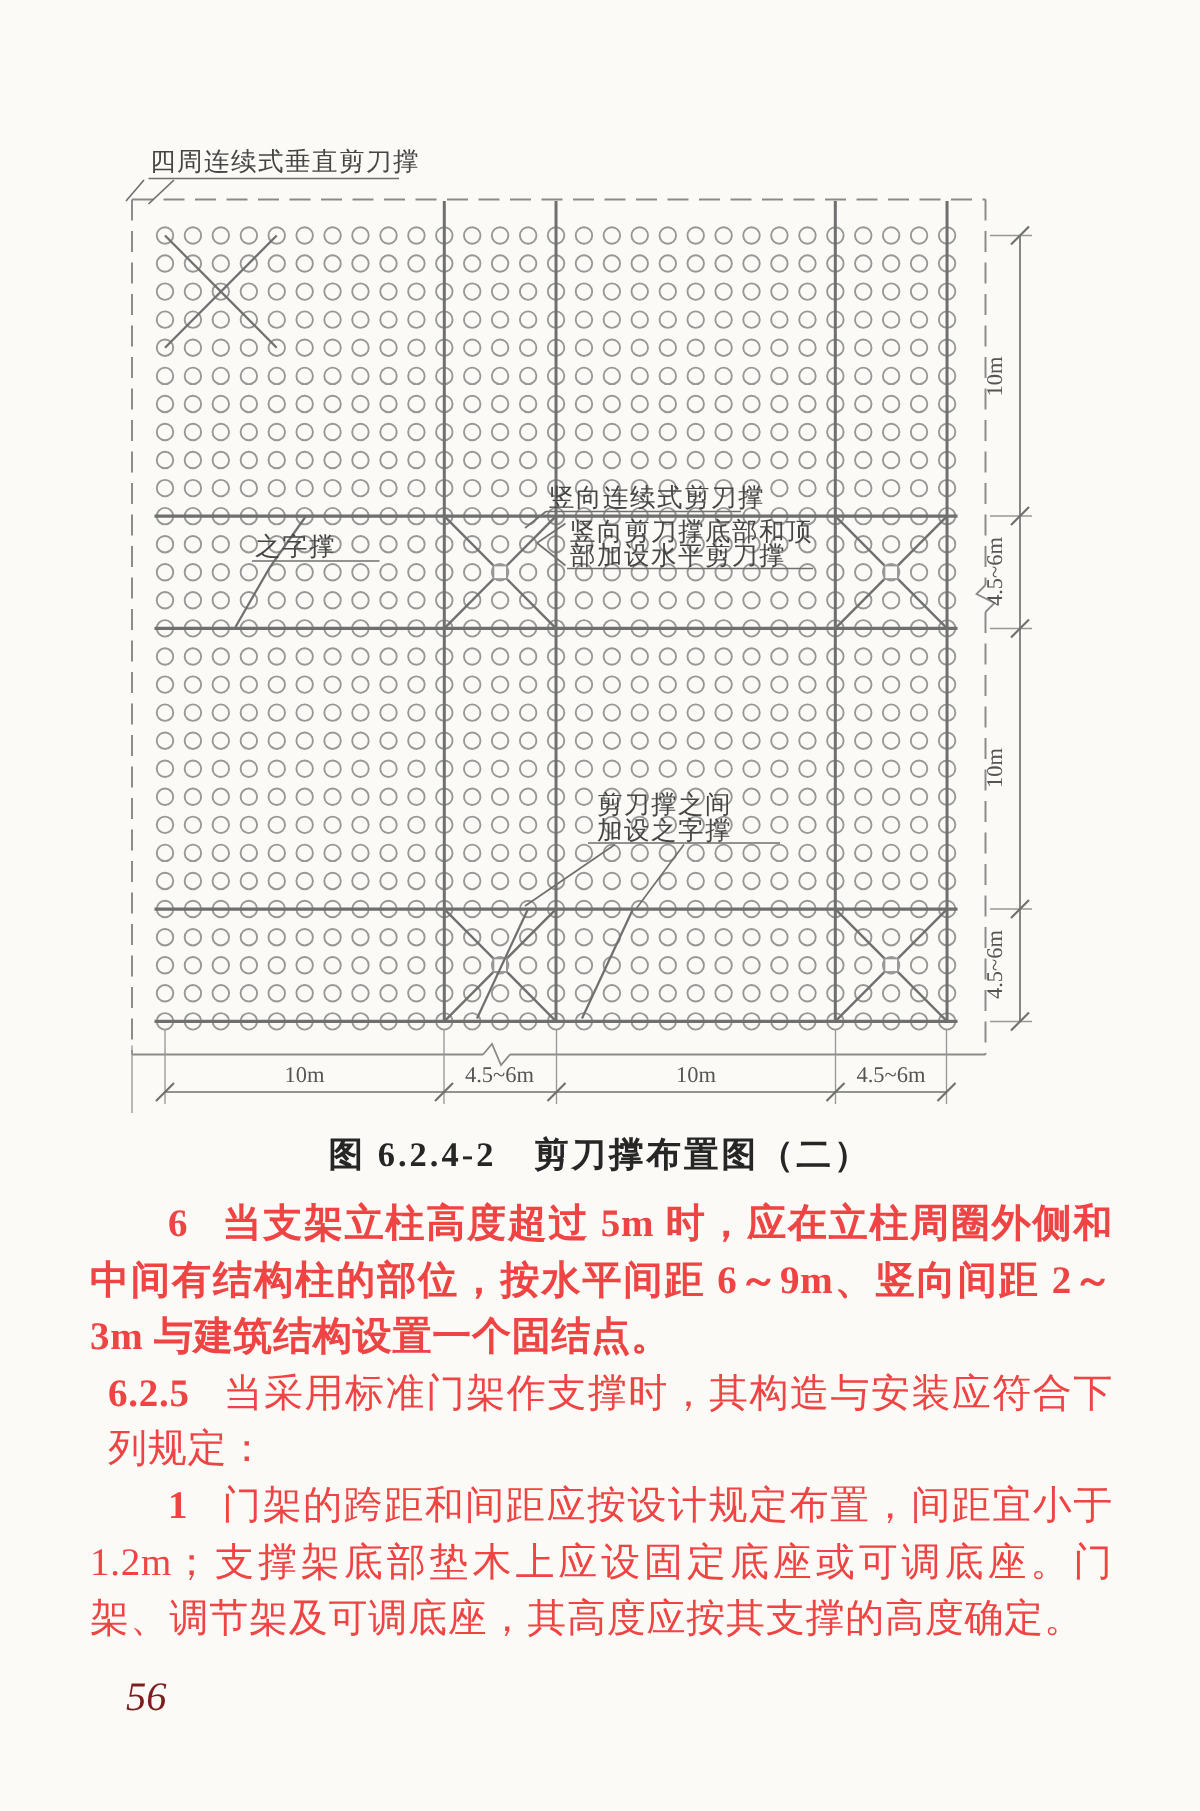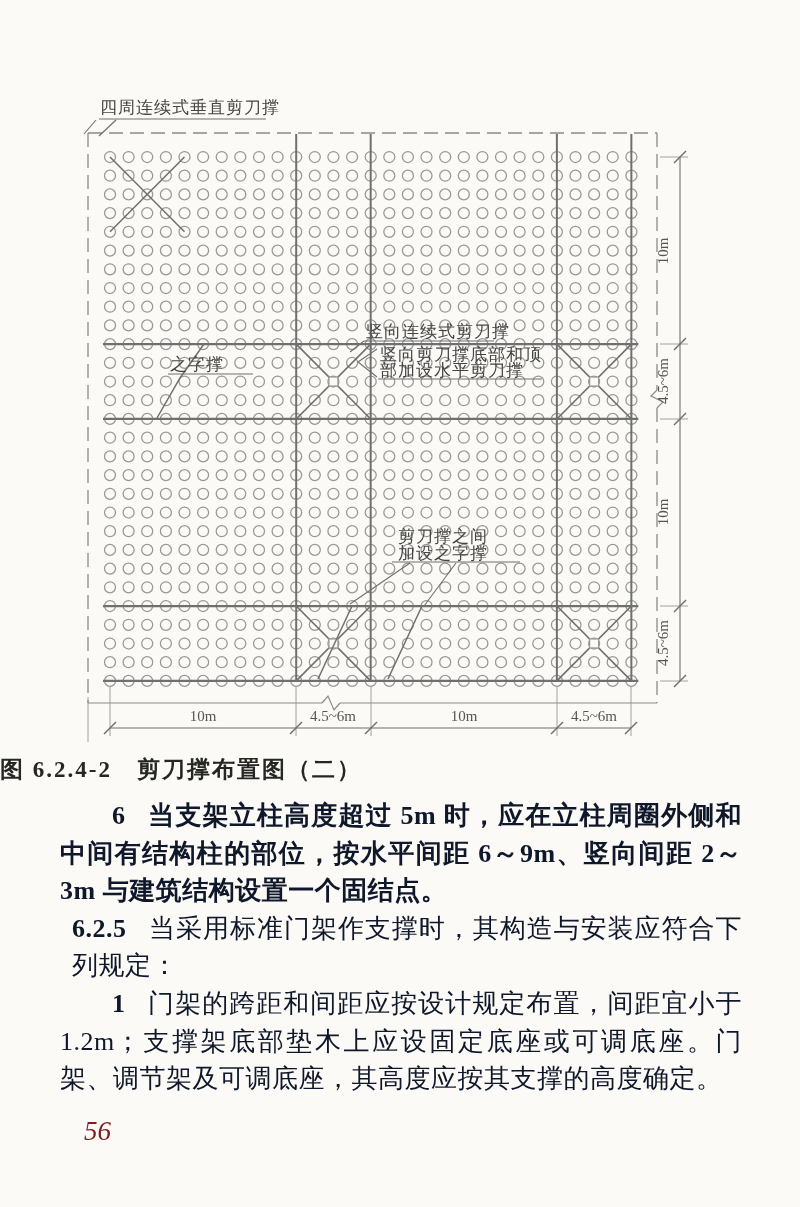--- a/index.html
+++ b/index.html
@@ -6,27 +6,27 @@
   .page{
     position:relative; width:800px; height:1207px;
     background:#fbfaf6; overflow:hidden;
     font-family:"Liberation Serif", serif; color:#2a2a2a;
   }
   svg text{font-family:"Liberation Serif", serif;}
   .dlabel{font-size:17px; fill:#454545; letter-spacing:1px;}
   .ddim{font-size:15px; fill:#555555;}
   .caption{
     position:absolute; top:754px; left:0; width:100%;
-    font-weight:bold; font-size:23px;
+    text-align:center; font-weight:bold; font-size:23px;
     letter-spacing:2px; color:#262626;
   }
   .bodytext{
     position:absolute; top:797px; left:60px; width:682px;
     font-size:26px; line-height:37.6px; text-align:justify;
-    color:#0f172a; letter-spacing:0.5px;
+    color:#ef4444; letter-spacing:0.5px;
   }
   .para{text-indent:2em; margin:0;}
   .para.noindent{text-indent:0;margin-left:12px;}
   .para.allbold{font-weight:bold;}
   .pnum{font-weight:bold; margin-right:0.85em;}
   .pagenum{
     position:absolute; top:1116px; left:84px;
     font-size:27px; font-style:italic; color:#7f1d1d;
   }
 </style>

